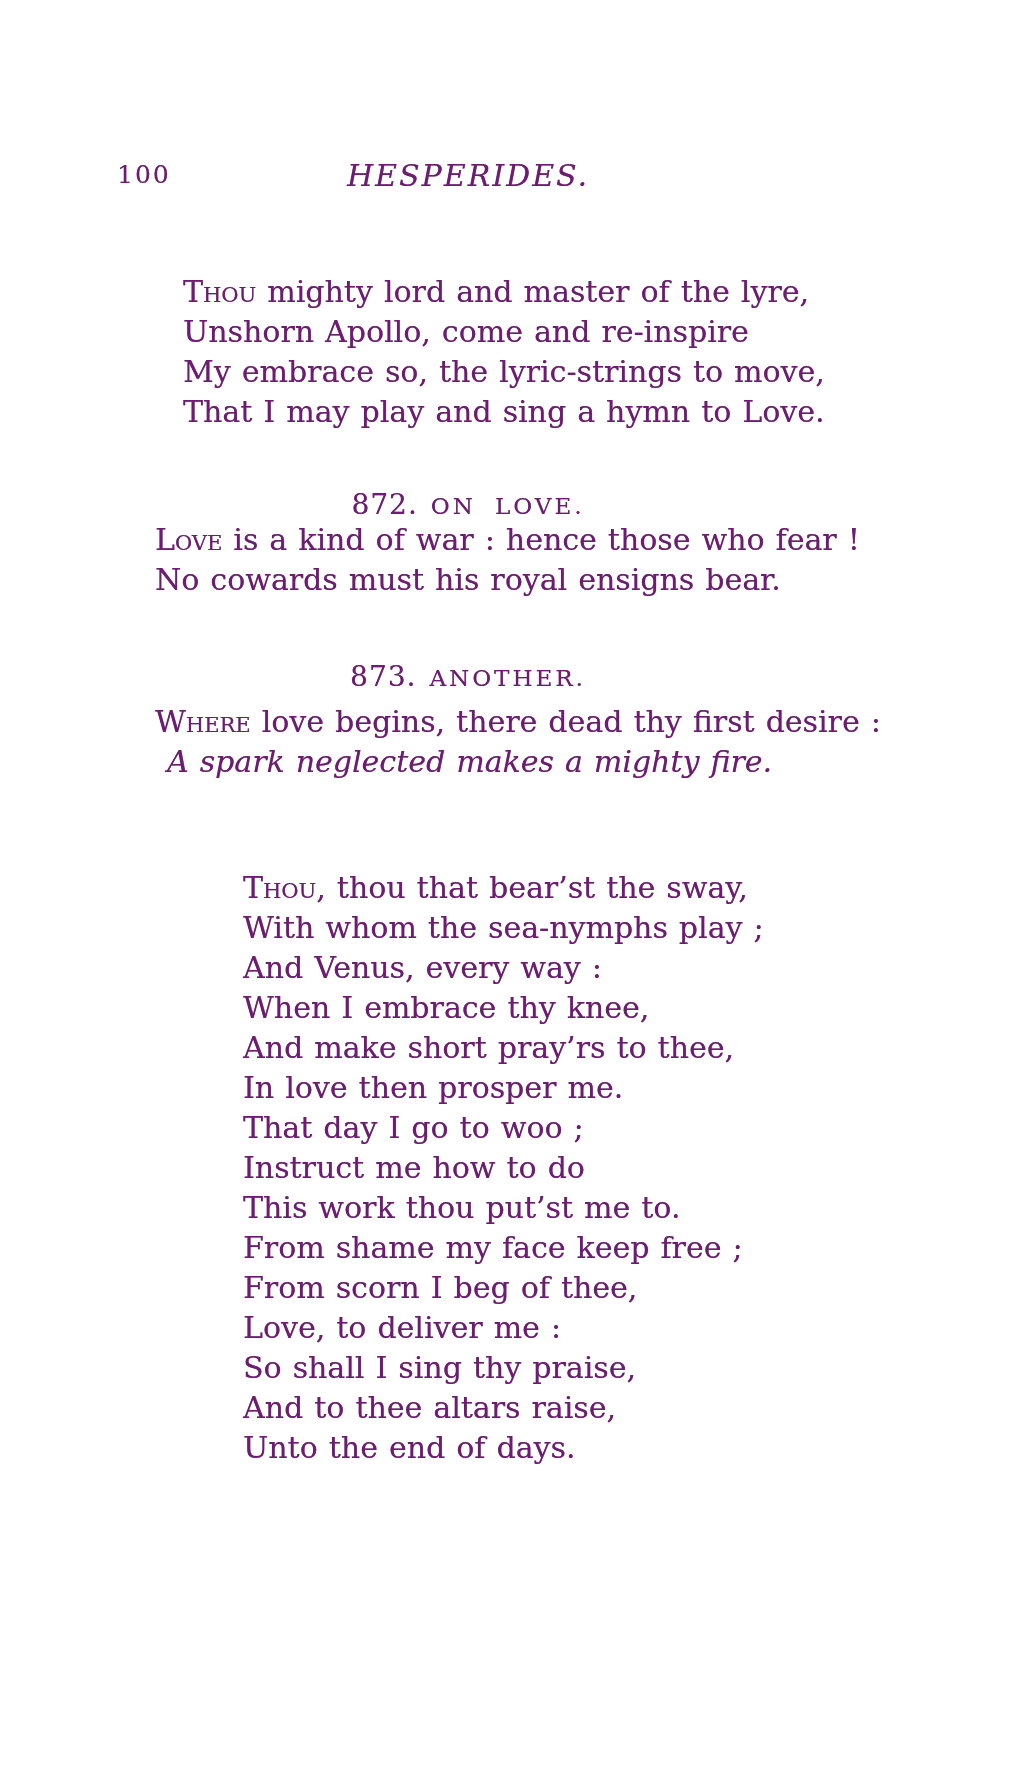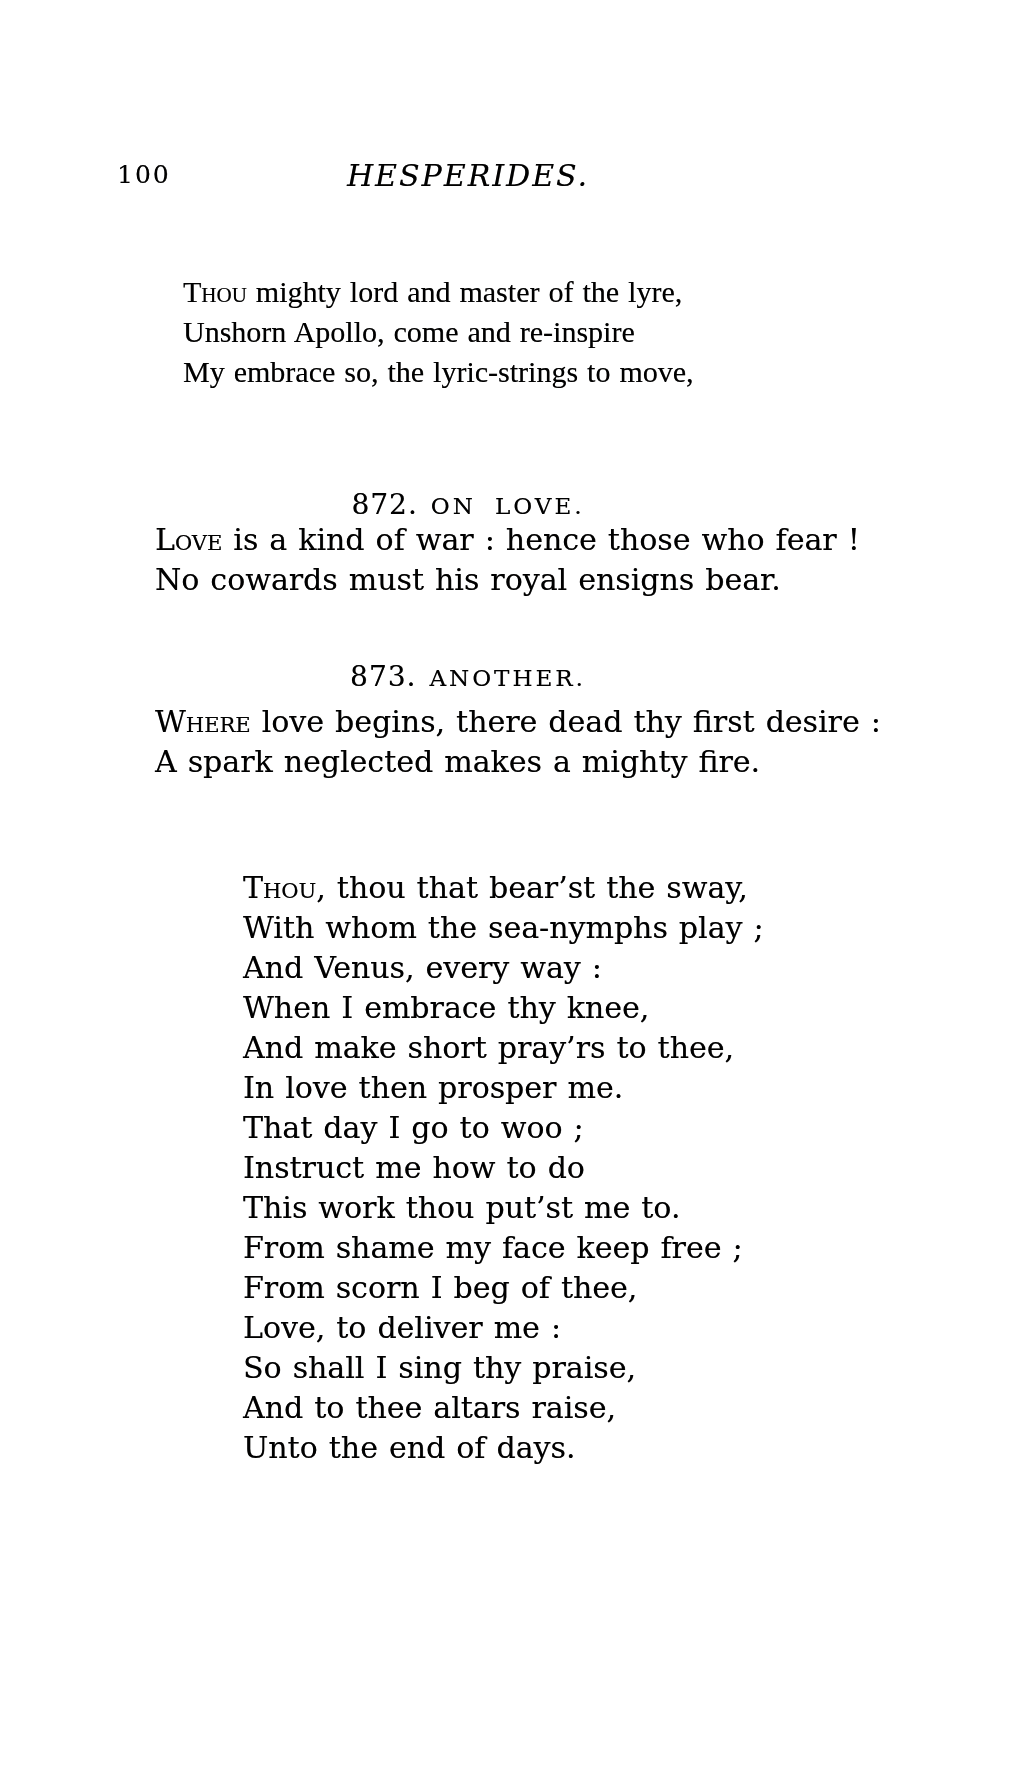--- a/index.html
+++ b/index.html
@@ -7,21 +7,21 @@
     padding: 0;
     background: #ffffff;
   }
   .page {
     position: relative;
     width: 936px;
     height: 1767px;
     background: #ffffff;
     overflow: hidden;
     font-family: "DejaVu Serif", "Liberation Serif", serif;
-    color: #000000;
+    color: #701a75;
     text-shadow: 0.2px 0.2px 0 rgba(20,18,16,0.55);
   }
 
   
   .page-number {
     position: absolute;
     left: 117px;
     top: 160px;
     font-size: 25px;
     letter-spacing: 2px;
@@ -58,35 +58,37 @@
   }
   .h-871 { top: 228px; }
   .h-872 { top: 488px; }
   .h-873 { top: 660px; }
   .h-874 { top: 825px; }
 
   
   .body {
     position: absolute;
   }
-  .b-871 { left: 183px; top: 272px; font-family: Liberation Serif, serif; }
+  .b-871 { left: 183px; top: 272px; }
   .b-872 { left: 155px; top: 520px; }
   .b-873 { left: 155px; top: 702px; }
   .b-874 { left: 243px; top: 868px; }
 
   .line {
     font-size: 30px;
     line-height: 40px;
     word-spacing: 1.5px;
     white-space: pre;
   }
   .lead {
     font-variant: small-caps;
   }
   .em {
+    font-style: italic;
+    margin-left: 12px;
   }
 
   
   .scan-speck {
     position: absolute;
     left: 947px;
     top: 306px;
     width: 4px;
     height: 9px;
     background: #0c0c0c;
@@ -99,20 +101,21 @@
 
 <div class="page">
 
   <div class="page-number">100</div>
   <div class="running-title">HESPERIDES.</div>
 
   <div class="body b-871">
     <div class="line"><span class="lead">Thou</span><span> mighty lord and master of the lyre,</span></div>
     <div class="line">Unshorn Apollo, come and re-inspire</div>
     <div class="line">My embrace so, the lyric-strings to move,</div>
+    <div class="line">That I may play and sing a hymn to Love.</div>
   </div>
 
   <div class="heading h-872"><span class="num">872.</span><span class="title">ON LOVE.</span></div>
   <div class="body b-872">
     <div class="line"><span class="lead">Love</span><span> is a kind of war : hence those who fear !</span></div>
     <div class="line">No cowards must his royal ensigns bear.</div>
   </div>
 
   <div class="heading h-873"><span class="num">873.</span><span class="title">ANOTHER.</span></div>
   <div class="body b-873">

